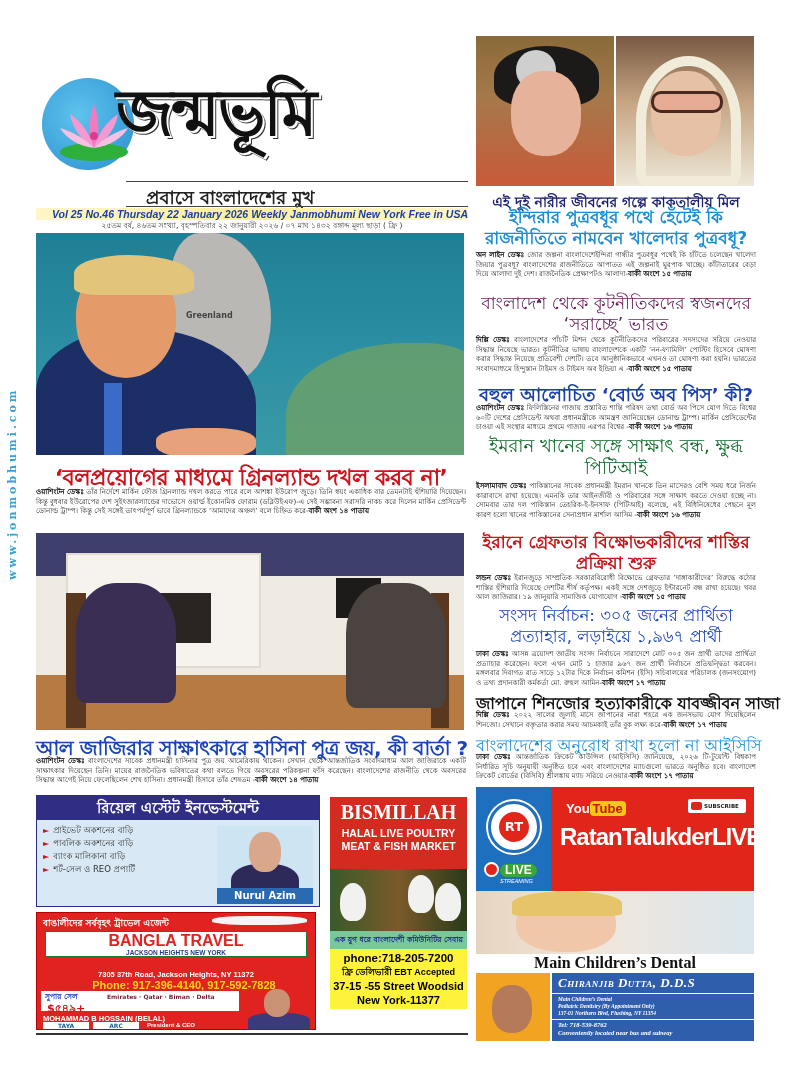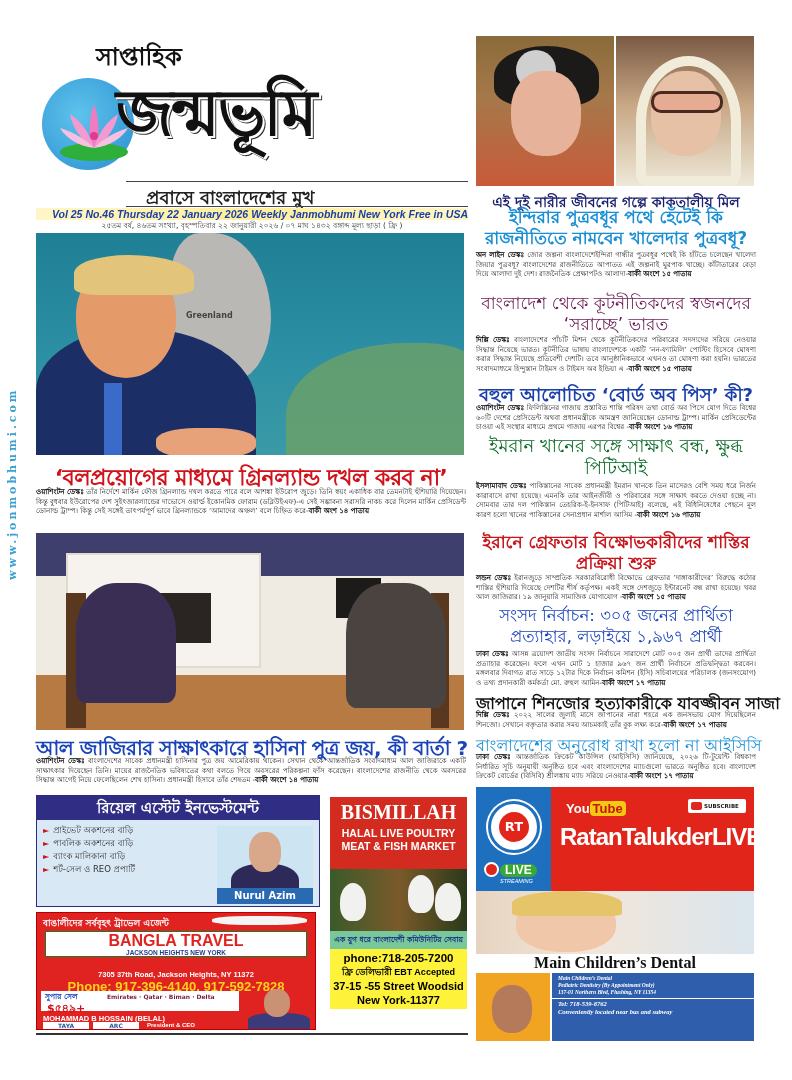--- a/index.html
+++ b/index.html
@@ -130,21 +130,21 @@
     font-size: 10px; font-weight: bold; text-align: center; line-height: 16px; }
 
   .ad-travel { left: 36px; top: 912px; width: 280px; height: 118px; background: #e02220; border: 1px solid #b30000; }
   .tr-top { color: #fff; font-size: 9px; font-weight: bold; padding: 3px 6px; white-space: nowrap; }
   .tr-plane { position: absolute; right: 8px; top: 3px; width: 95px; height: 9px; background: #f4f4f4; border-radius: 40%; }
   .tr-brand { position: absolute; left: 8px; top: 18px; width: 262px; height: 26px; background: #fff; border: 1px solid #1a7a2e; text-align: center; }
   .tr-brand-name { font-family: "Liberation Sans", sans-serif; font-size: 16px; font-weight: bold; color: #e02220; line-height: 17px; }
   .tr-brand-sub { font-family: "Liberation Sans", sans-serif; font-size: 6.5px; font-weight: bold; color: #2a3a8a; line-height: 8px; }
   .tr-guarantee { position: absolute; left: 8px; top: 46px; width: 262px; color: #fff; font-size: 9px; font-weight: bold; text-align: center; }
   .tr-address { position: absolute; left: 8px; top: 57px; width: 262px; color: #fff; font-family: "Liberation Sans", sans-serif; font-size: 7.5px; font-weight: bold; text-align: center; }
-  .tr-phone { position: absolute; left: 8px; top: 66px; width: 262px; color: #ffd11a; font-family: "Liberation Sans", sans-serif; font-size: 13px; font-weight: bold; text-align: center; white-space: nowrap; }
+  .tr-phone { position: absolute; left: 16px; top: 66px; width: 262px; color: #ffd11a; font-family: "Liberation Sans", sans-serif; font-size: 11px; font-weight: bold; text-align: center; white-space: nowrap; }
   .tr-white { position: absolute; left: 4px; top: 78px; width: 198px; height: 20px; background: #fff; }
   .tr-super { position: absolute; left: 8px; top: 78px; font-size: 7.5px; color: #1b44b8; font-weight: bold; }
   .tr-price { position: absolute; left: 10px; top: 87px; font-size: 11px; color: #d0121b; font-weight: bold; }
   .tr-airlines { position: absolute; left: 70px; top: 80px; font-size: 6px; color: #7a1f38; font-weight: bold; }
   .tr-ceo-name { position: absolute; left: 6px; top: 101px; color: #fff; font-family: "Liberation Sans", sans-serif; font-size: 7.5px; font-weight: bold; white-space: nowrap; }
   .tr-ceo-title { position: absolute; left: 110px; top: 109px; color: #fff; font-family: "Liberation Sans", sans-serif; font-size: 6px; font-weight: bold; }
   .tr-logos { position: absolute; left: 6px; top: 109px; display: flex; gap: 4px; }
   .tr-logo { background: #fff; height: 8px; width: 46px; font-size: 6px; color: #1e5a9a; font-weight: bold; text-align: center; line-height: 8px; }
   .tr-man { position: absolute; left: 205px; top: 76px; width: 72px; height: 42px; }
   .tr-man .face { left: 22px; top: 0; width: 26px; height: 28px; background: #c99275; }
@@ -206,21 +206,20 @@
   <div class="mast-circle"></div>
   <svg class="lotus" viewBox="0 0 80 70">
     <ellipse cx="40" cy="58" rx="34" ry="9" fill="#2eae3a"></ellipse>
     <path d="M40 10 C34 28 34 44 40 54 C46 44 46 28 40 10Z" fill="#f07bc0"></path>
     <path d="M40 54 C26 46 18 32 16 20 C28 28 36 40 40 54Z" fill="#f49ad0"></path>
     <path d="M40 54 C54 46 62 32 64 20 C52 28 44 40 40 54Z" fill="#f49ad0"></path>
     <path d="M40 54 C24 52 12 44 6 34 C20 38 32 46 40 54Z" fill="#f8c0e0"></path>
     <path d="M40 54 C56 52 68 44 74 34 C60 38 48 46 40 54Z" fill="#f8c0e0"></path>
     <circle cx="40" cy="42" r="4" fill="#e03a90"></circle>
   </svg>
-  <div class="mast-small">সাপ্তাহিক</div>
   <div class="mast-title">জন্মভূমি</div>
   <div class="mast-rule" style="top:147px"></div>
   <div class="mast-tagline">প্রবাসে বাংলাদেশের মুখ</div>
   <div class="mast-rule" style="top:172px"></div>
 </div>
 <div class="volbar">Vol 25  No.46 Thursday 22 January 2026 Weekly Janmobhumi  New York  Free in USA</div>
 <div class="volbar-bn">২৫তম বর্ষ, ৪৬তম সংখ্যা, বৃহস্পতিবার ২২ জানুয়ারী ২০২৬ / ০৭ মাঘ ১৪৩২ বঙ্গাব্দ    মূল্য ছাড়া ( ফ্রি )</div>
 
 <div class="hero">
   <div class="land1"></div>
@@ -398,20 +397,21 @@
 <div class="ad ad-dental">
   <div class="de-photo">
     <div class="kid"></div>
     <div class="kidhair"></div>
   </div>
   <div class="de-title">Main Children’s Dental</div>
   <div class="de-left">
     <div class="face" style="position:absolute;border-radius:45%"></div>
   </div>
   <div class="de-right">
+    <div class="de-doctor">Chiranjib Dutta, D.D.S</div>
     <div class="de-info">
       <div>Main Children’s Dental</div>
       <div>Pediatric Dentistry (By Appointment Only)</div>
       <div>137-01 Northern Blvd, Flushing, NY 11354</div>
     </div>
     <div class="de-tel">
       <div>Tel: 718-539-8762</div>
       <div>Conveniently  located near bus and subway</div>
     </div>
   </div>

